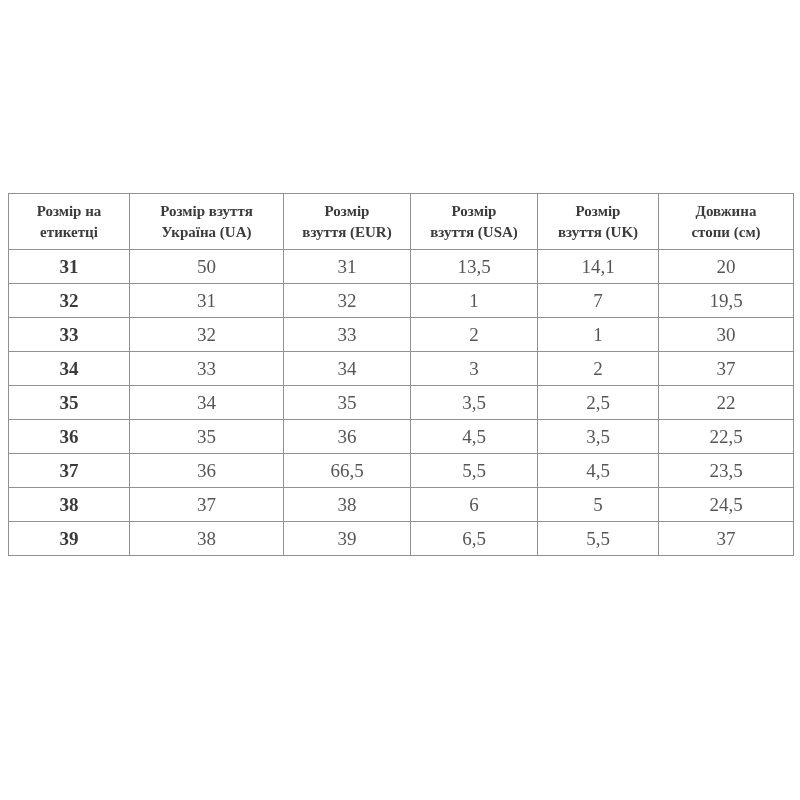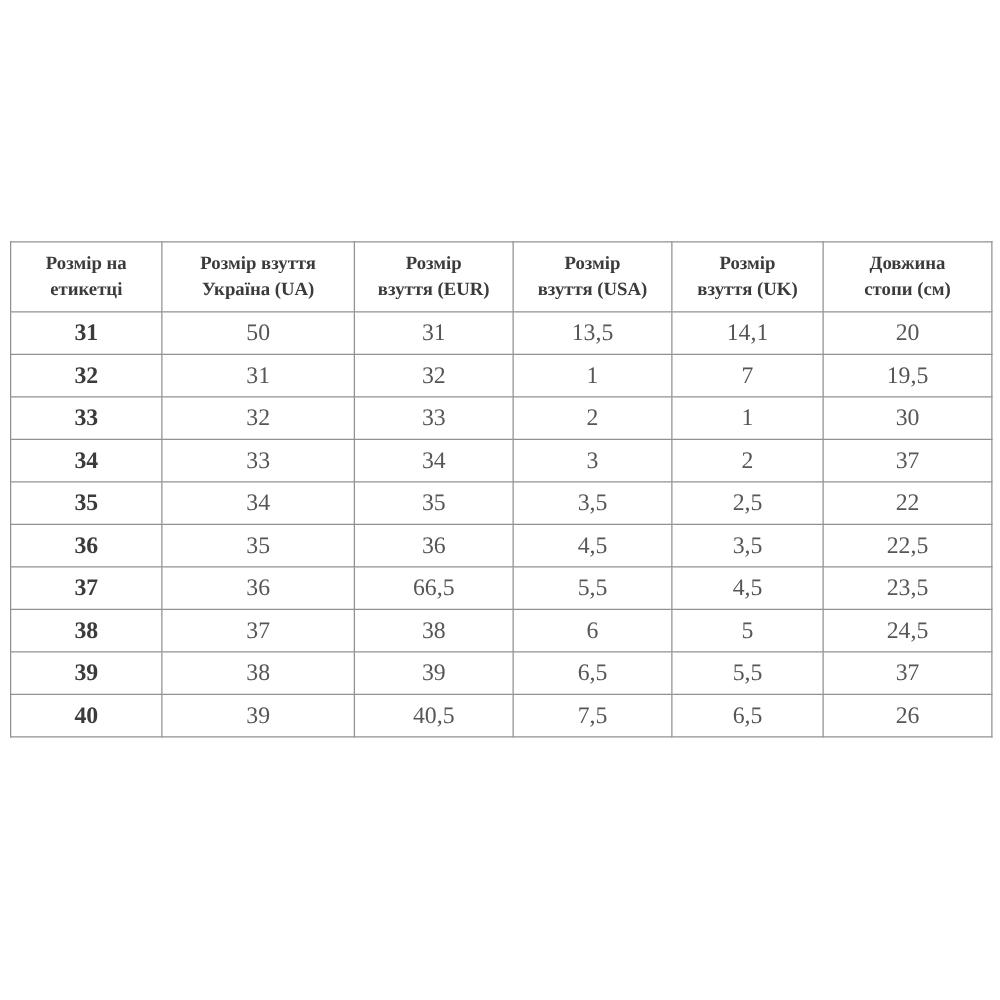--- a/index.html
+++ b/index.html
@@ -143,23 +143,15 @@
         <td>24,5</td>
       </tr>
       <tr>
         <td>39</td>
         <td>38</td>
         <td>39</td>
         <td>6,5</td>
         <td>5,5</td>
         <td>37</td>
       </tr>
-      <tr>
-        <td>40</td>
-        <td>39</td>
-        <td>40,5</td>
-        <td>7,5</td>
-        <td>6,5</td>
-        <td>26</td>
-      </tr>
     </tbody>
   </table>
 </div>
 
 </body></html>

